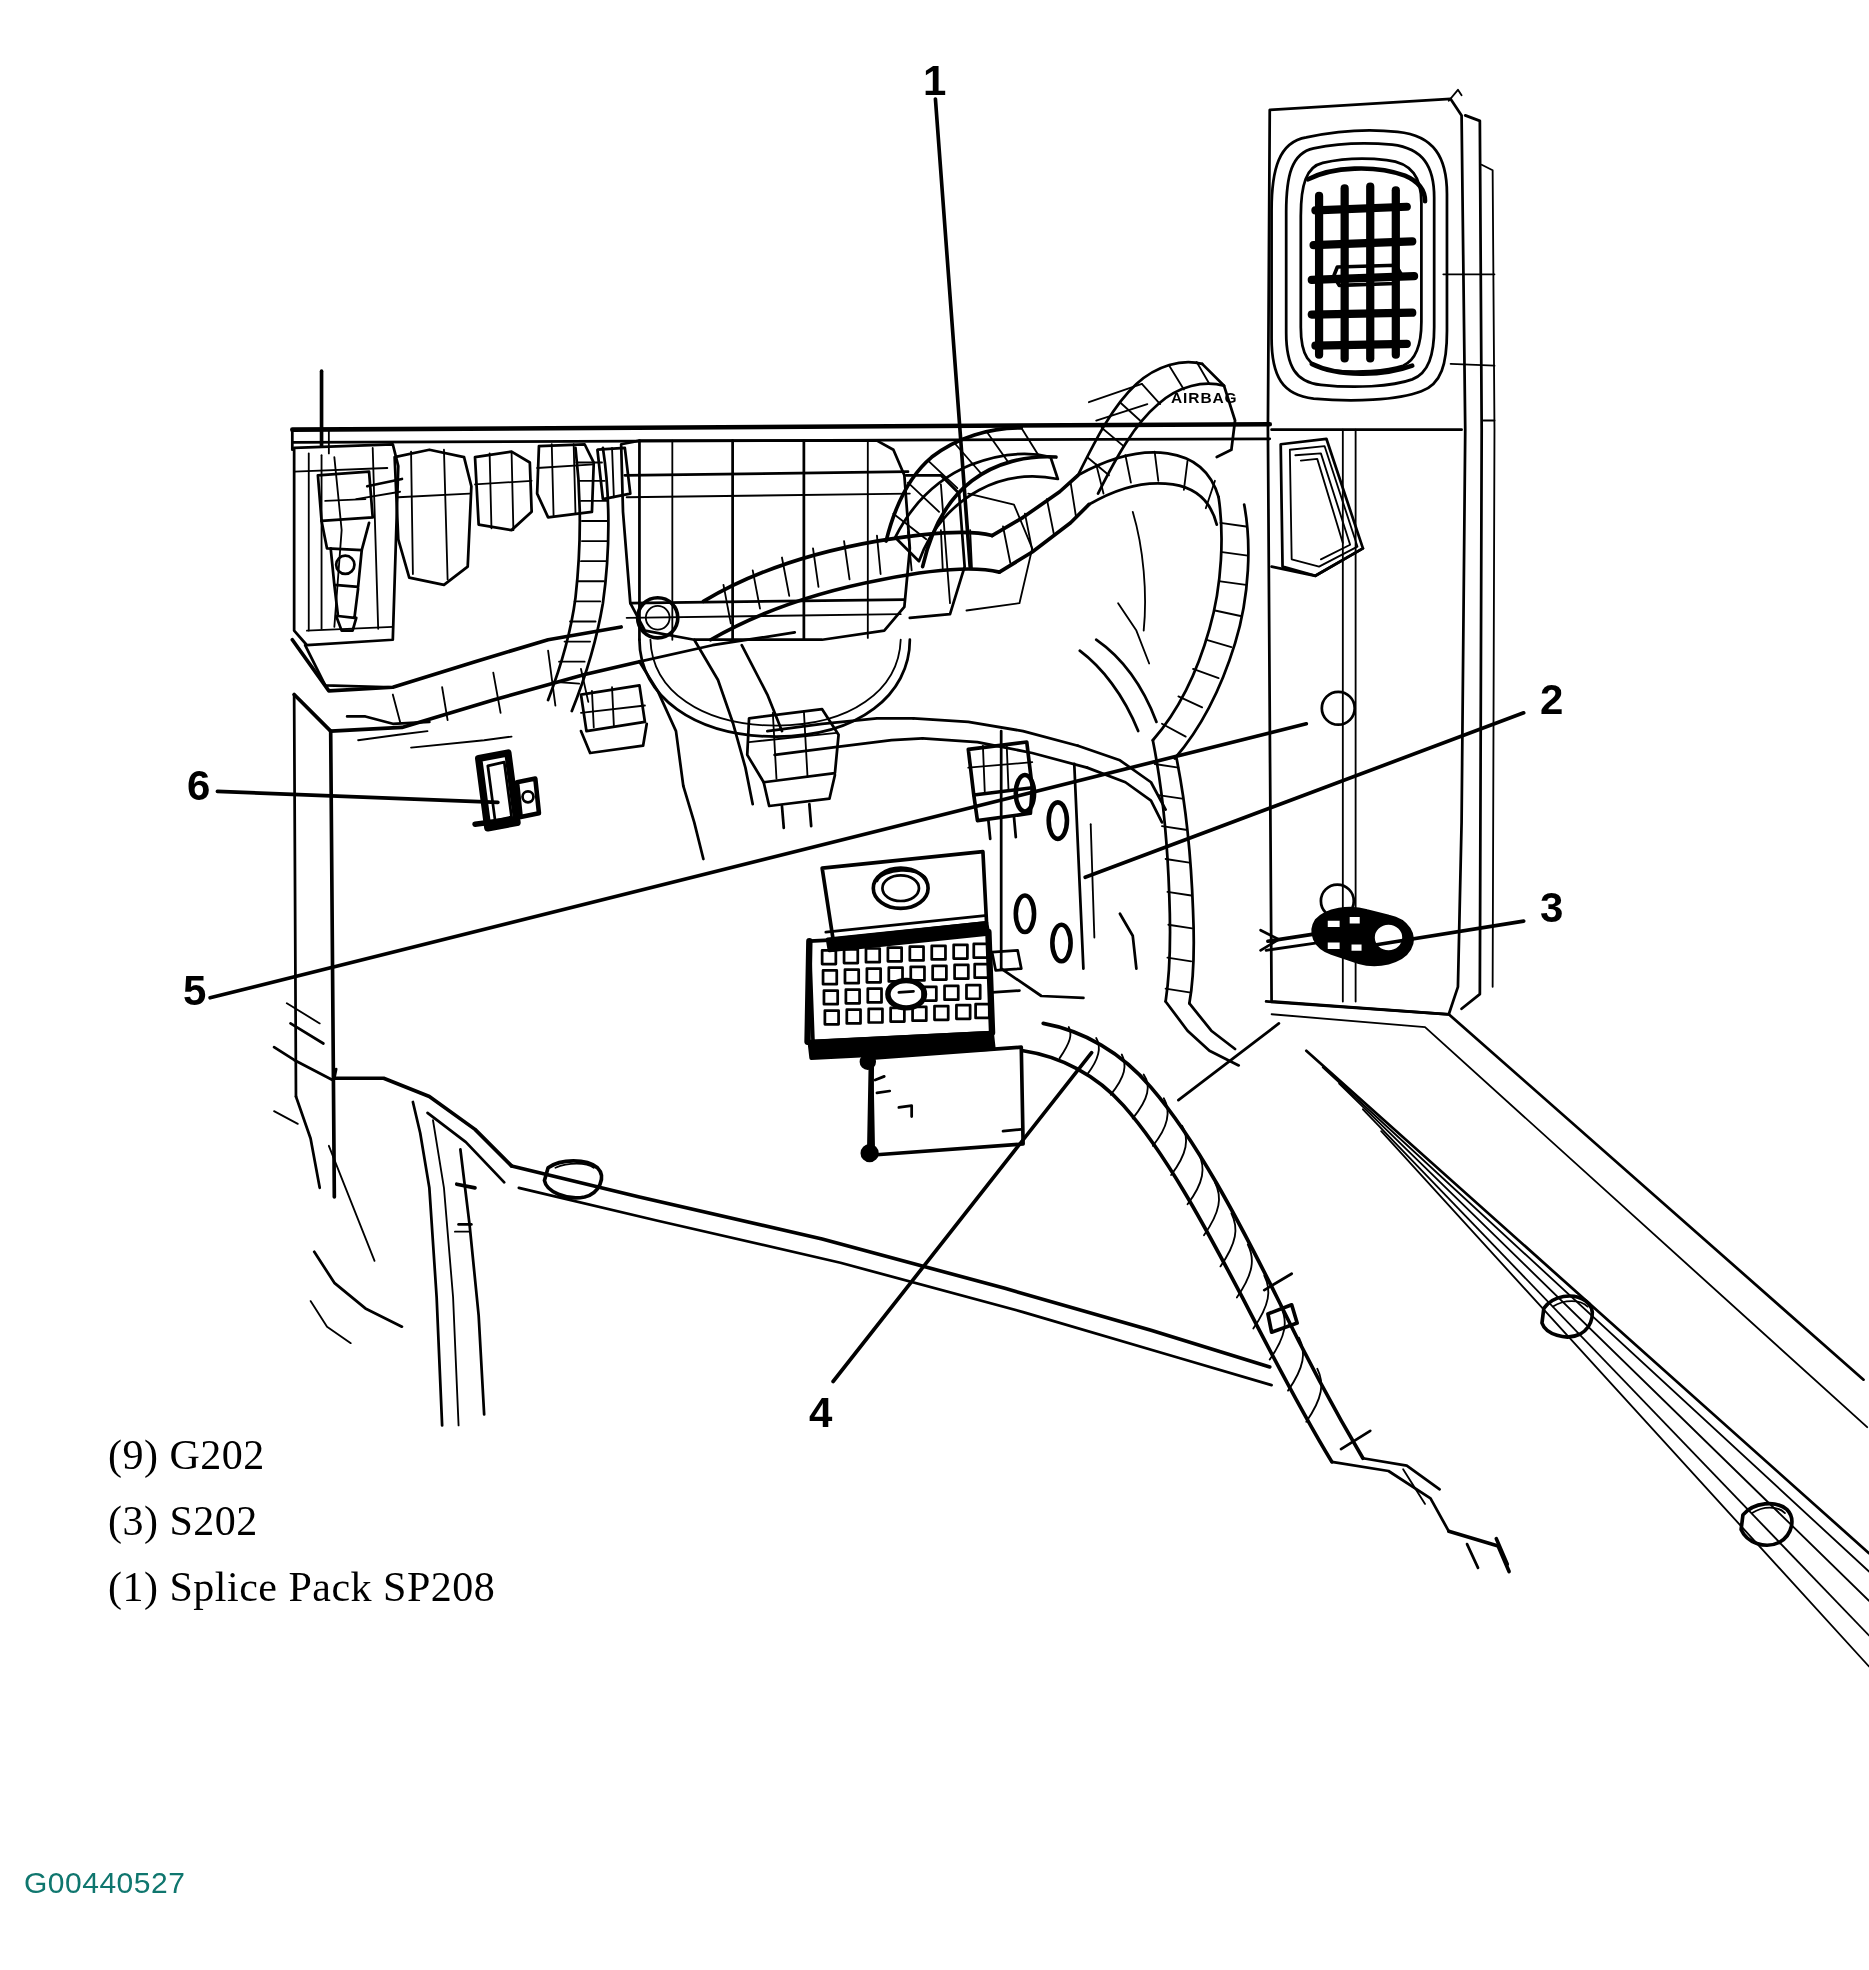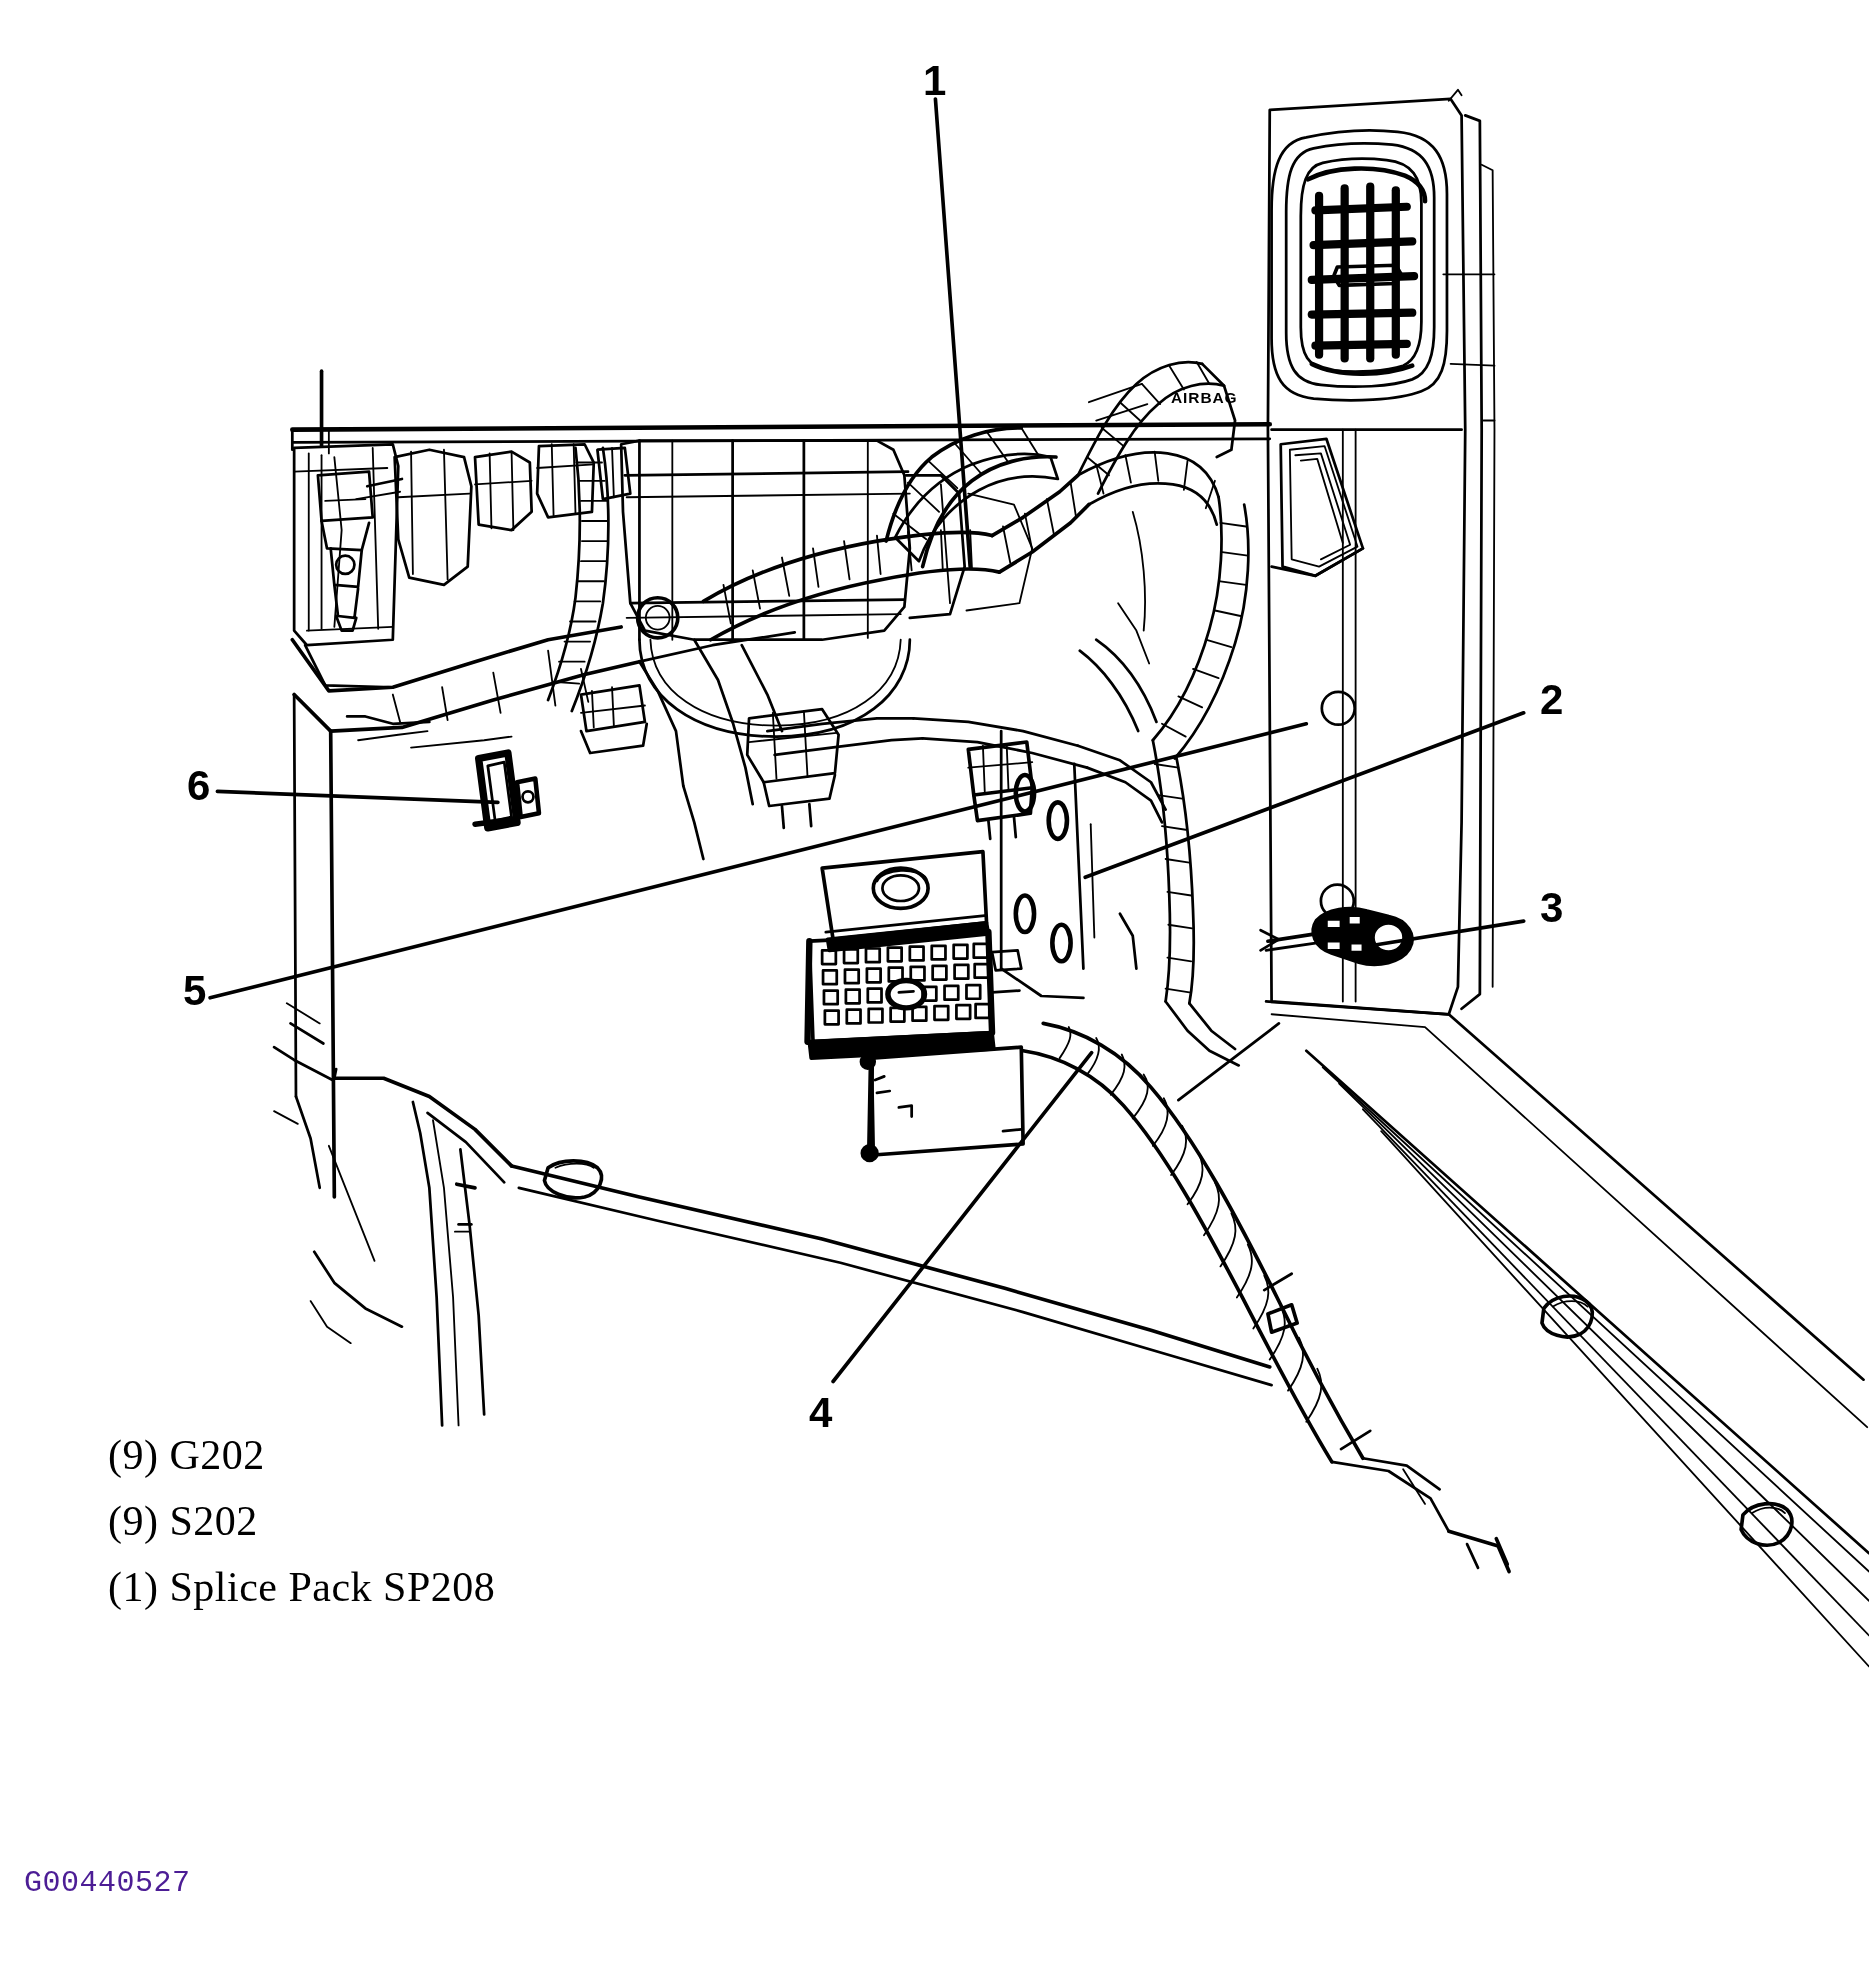--- a/index.html
+++ b/index.html
@@ -5,21 +5,21 @@
   html,body{margin:0;padding:0;background:#ffffff;}
   body{width:1869px;height:1971px;position:relative;overflow:hidden;
        font-family:"Liberation Serif",serif;color:#000;}
   #figure{position:absolute;left:0;top:0;width:1869px;height:1971px;}
   #figure svg{display:block;width:1869px;height:1971px;}
 
   .legend{position:absolute;left:108px;top:1422px;width:914px;}
   .legend-item{font-family:"Liberation Serif",serif;font-size:42px;line-height:66px;
                color:#000;letter-spacing:0.5px;white-space:nowrap;}
   .figcode{position:absolute;left:24px;top:1866px;
-           font-family:Liberation Mono, monospace;font-size:30px;color:#4c1d95;
+           font-family:Liberation Sans, sans-serif;font-size:30px;color:#0f766e;
            letter-spacing:0.5px;}
   .callout-label{position:absolute;font-family:"Liberation Sans",sans-serif;
                  font-weight:bold;font-size:42px;color:#000;}
   .airbag-label{position:absolute;font-family:"Liberation Sans",sans-serif;
                 font-weight:bold;font-size:15.5px;letter-spacing:0.9px;color:#000;margin-top:28px;}
 </style>
 </head>
 <body>
 
 <div id="figure">
@@ -491,18 +491,18 @@
 <div class="callout-label" style="left:1540px;top:676px;">2</div>
 <div class="callout-label" style="left:1540px;top:884px;">3</div>
 <div class="callout-label" style="left:809px;top:1389px;">4</div>
 <div class="callout-label" style="left:183px;top:967px;">5</div>
 <div class="callout-label" style="left:187px;top:762px;">6</div>
 
 <div class="airbag-label" style="left:1171px;top:361px;">AIRBAG</div>
 
 <div class="legend">
   <div class="legend-item">(9) G202</div>
-  <div class="legend-item">(9) S202</div>
+  <div class="legend-item">(3) S202</div>
   <div class="legend-item">(1) Splice Pack SP208</div>
 </div>
 
 <div class="figcode">G00440527</div>
 
 
 </body></html>

